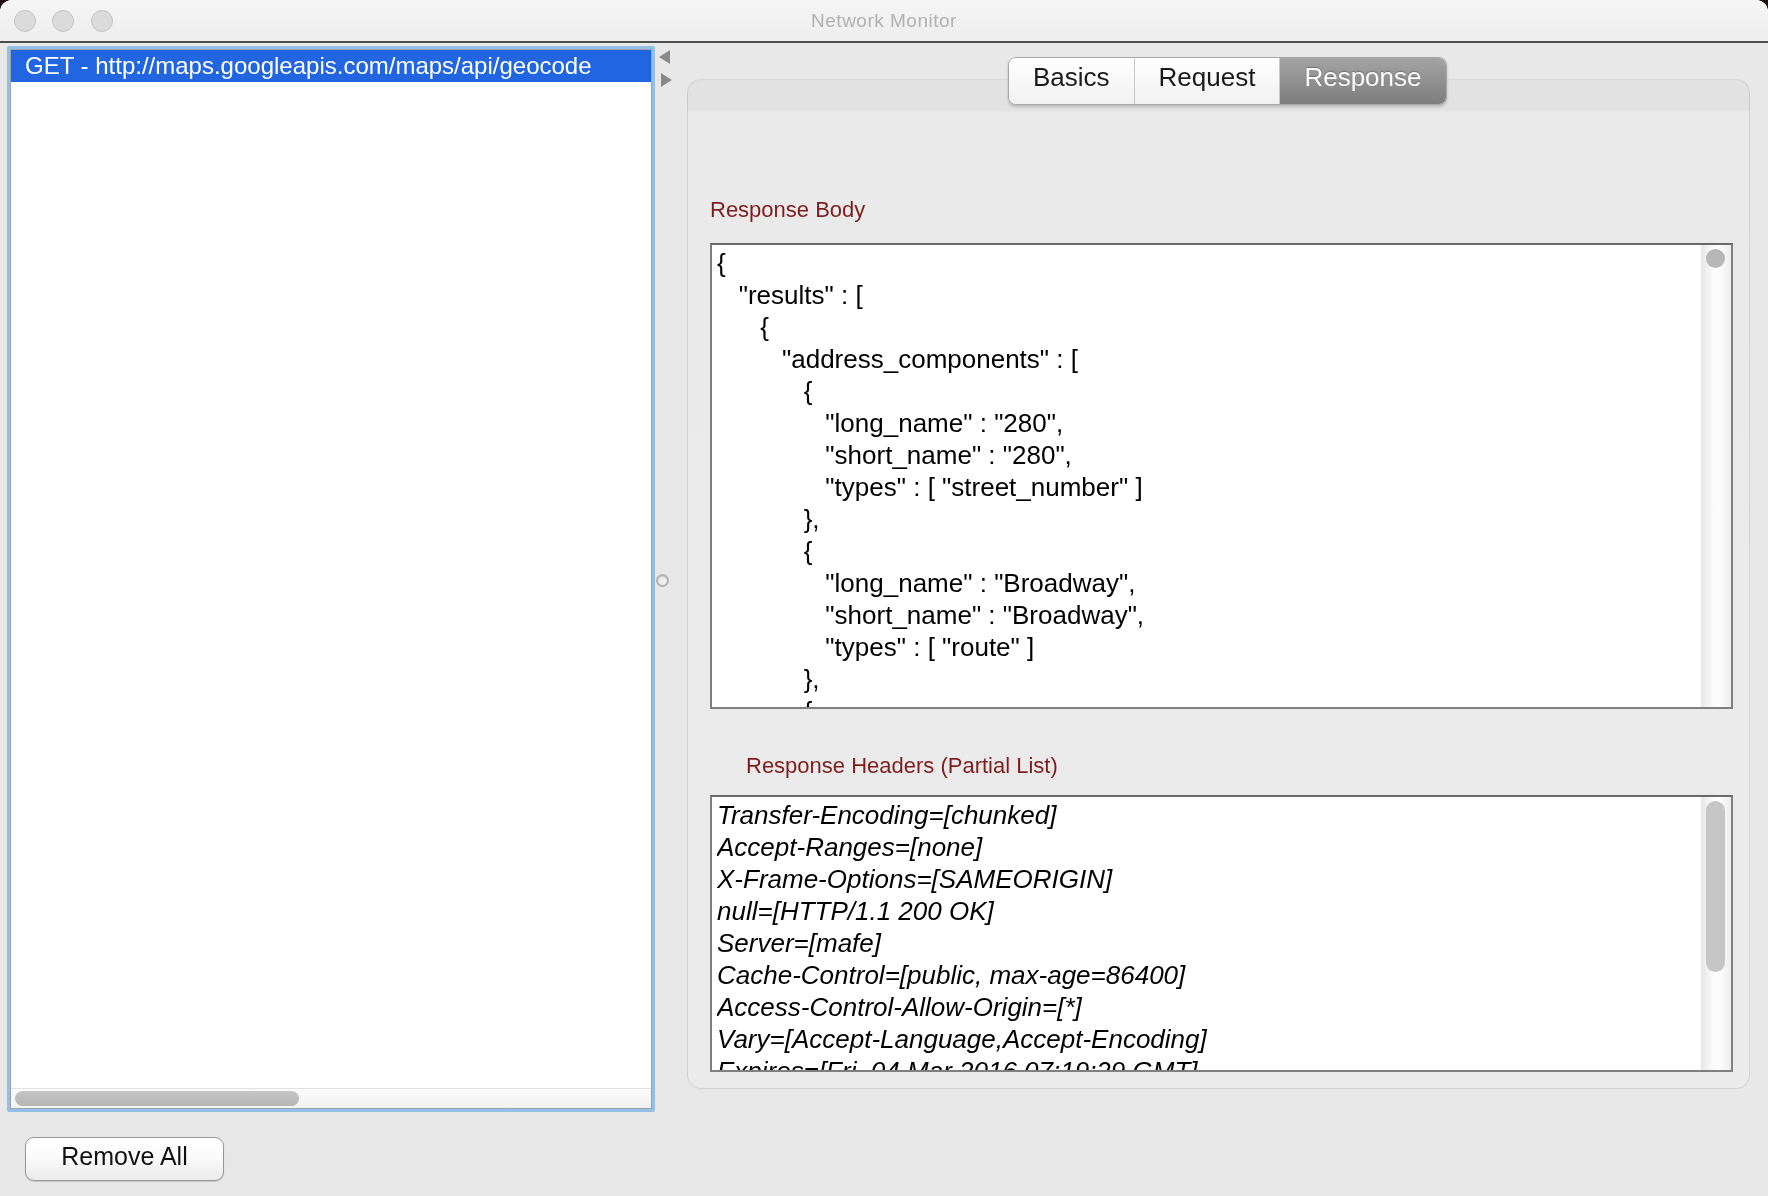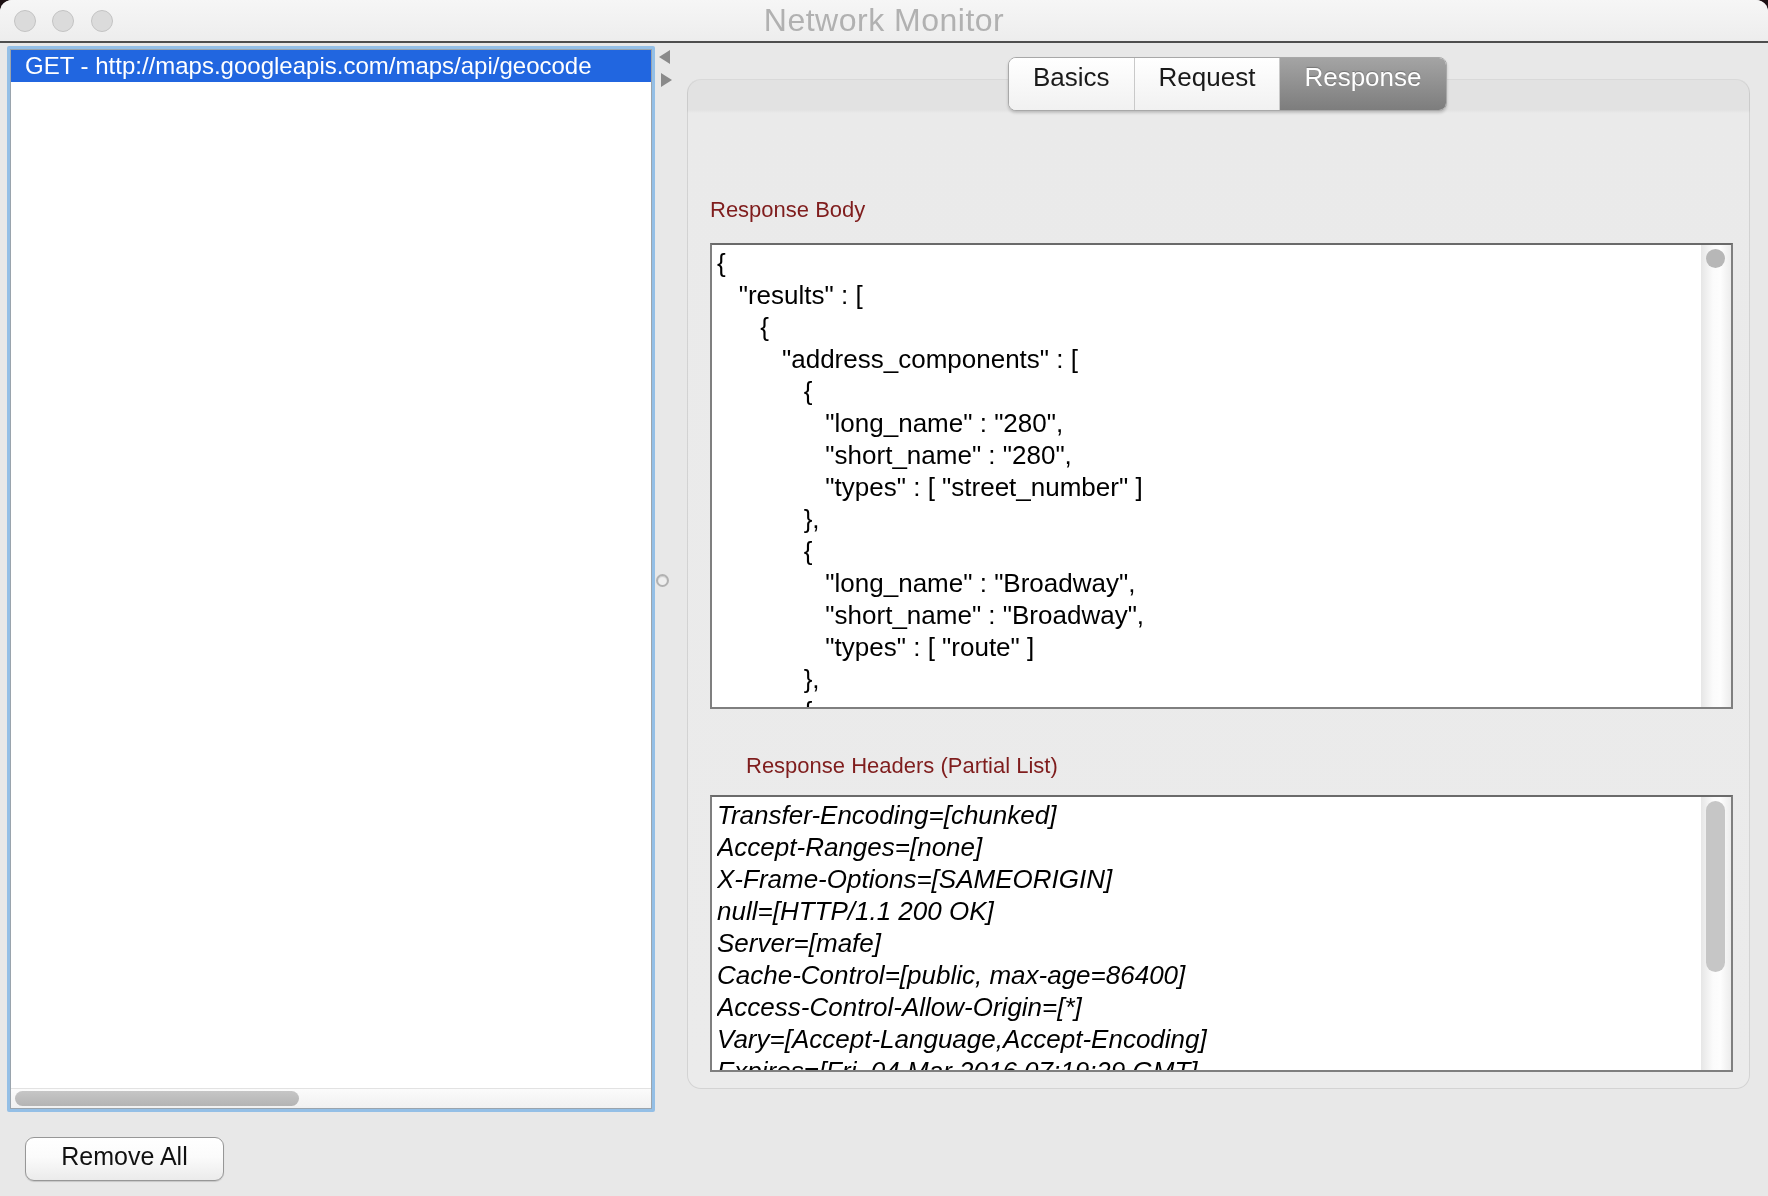--- a/index.html
+++ b/index.html
@@ -24,21 +24,21 @@
     border-radius: 50%;
     background: #dbdbdb;
     border: 1px solid #c3c3c3;
   }
   .tl-close { left: 14px; }
   .tl-minimize { left: 52px; }
   .tl-zoom { left: 91px; }
   .window-title {
     position: absolute; left: 0; right: 0; top: 0; height: 41px;
     line-height: 41px; text-align: center;
-    font-size: 32px; letter-spacing: 0.5px; color: #b1b1b1;
+    font-size: 19px; letter-spacing: 0.5px; color: #b1b1b1;
   }
 
   
   .request-list-pane {
     position: absolute; left: 7px; top: 46px; width: 648px; height: 1066px;
     background: #ffffff;
     border: 3px solid #94bfe6;
     border-radius: 2px;
     box-shadow: inset 0 0 0 1px #9aa4ad;
     overflow: hidden;
@@ -86,21 +86,21 @@
   }
 
   
   .tab-panel {
     position: absolute; left: 687px; top: 79px; width: 1063px; height: 1010px;
     border-radius: 14px;
     background: linear-gradient(180deg, #e2e2e2 0px, #e2e2e2 31px, #eaeaea 34px, #ebebeb 100%);
     box-shadow: inset 0 0 0 1px rgba(0,0,0,0.10), inset 0 1px 0 rgba(255,255,255,0.55);
   }
   .tab-bar {
-    position: absolute; left: 1008px; top: 57px; height: 54px;
+    position: absolute; left: 1008px; top: 57px; height: 48px;
     display: flex;
     border-radius: 8px;
     border: 1px solid #a8a8a8;
     overflow: hidden;
     box-shadow: 0 2px 3px rgba(0,0,0,0.18);
     background: #ffffff;
   }
   .tab {
     height: 100%;
     line-height: 38px;

